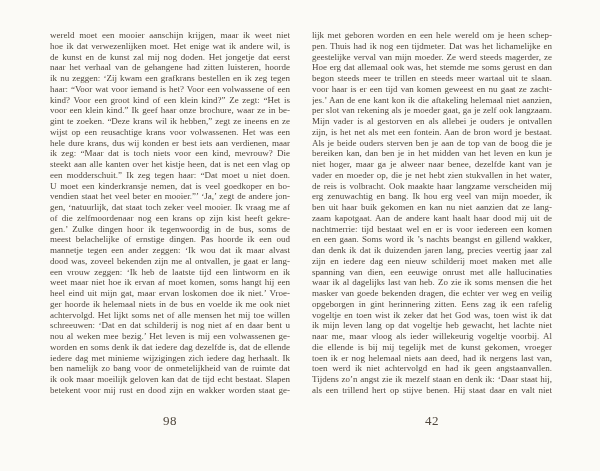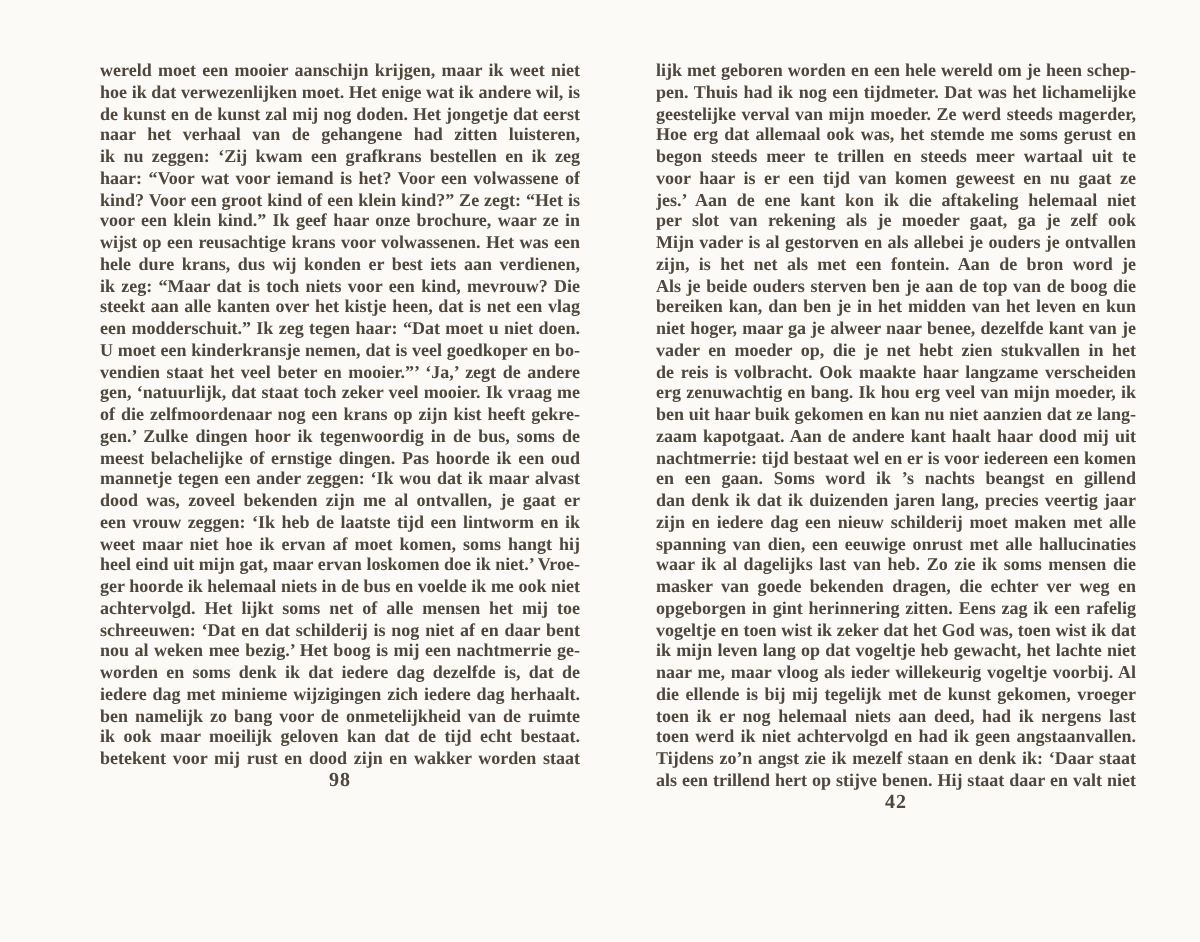--- a/index.html
+++ b/index.html
@@ -9,78 +9,79 @@
   body {
     width: 600px;
     height: 471px;
     overflow: hidden;
     font-family: "Liberation Serif", "DejaVu Serif", serif;
   }
   .spread {
     position: relative;
     width: 600px;
     height: 471px;
-    font-weight: bold;
   }
   .page {
     position: absolute;
     top: 30px;
     width: 240px;
   }
   .page.left  { left: 50px; }
-  .page.right { left: 328px; }
+  .page.right { left: 312px; }
   .text-block .line {
     font-size: 9px;
     height: 10.75px;
     line-height: 10.75px;
     text-align: justify;
     text-align-last: justify;
     overflow: hidden;
     white-space: normal;
   }
   .folio {
+    margin-top: 17px;
     text-align: center;
-    font-size: 10px;
+    font-size: 13px;
     letter-spacing: 0.5px;
   }
 </style>
 </head>
 <body style="background: rgb(251, 250, 246); color: rgb(79, 70, 60);">
 
 <div class="spread">
   <section class="page left">
     <div class="text-block">
         <div class="line">wereld moet een mooier aanschijn krijgen, maar ik weet niet</div>
         <div class="line">hoe ik dat verwezenlijken moet. Het enige wat ik andere wil, is</div>
         <div class="line">de kunst en de kunst zal mij nog doden. Het jongetje dat eerst</div>
         <div class="line">naar het verhaal van de gehangene had zitten luisteren, hoorde</div>
         <div class="line">ik nu zeggen: ‘Zij kwam een grafkrans bestellen en ik zeg tegen</div>
         <div class="line">haar: “Voor wat voor iemand is het? Voor een volwassene of een</div>
         <div class="line">kind? Voor een groot kind of een klein kind?” Ze zegt: “Het is</div>
         <div class="line">voor een klein kind.” Ik geef haar onze brochure, waar ze in be-</div>
+        <div class="line">gint te zoeken. “Deze krans wil ik hebben,” zegt ze ineens en ze</div>
         <div class="line">wijst op een reusachtige krans voor volwassenen. Het was een</div>
         <div class="line">hele dure krans, dus wij konden er best iets aan verdienen, maar</div>
         <div class="line">ik zeg: “Maar dat is toch niets voor een kind, mevrouw? Die</div>
         <div class="line">steekt aan alle kanten over het kistje heen, dat is net een vlag op</div>
         <div class="line">een modderschuit.” Ik zeg tegen haar: “Dat moet u niet doen.</div>
         <div class="line">U moet een kinderkransje nemen, dat is veel goedkoper en bo-</div>
         <div class="line">vendien staat het veel beter en mooier.”’ ‘Ja,’ zegt de andere jon-</div>
         <div class="line">gen, ‘natuurlijk, dat staat toch zeker veel mooier. Ik vraag me af</div>
         <div class="line">of die zelfmoordenaar nog een krans op zijn kist heeft gekre-</div>
         <div class="line">gen.’ Zulke dingen hoor ik tegenwoordig in de bus, soms de</div>
         <div class="line">meest belachelijke of ernstige dingen. Pas hoorde ik een oud</div>
         <div class="line">mannetje tegen een ander zeggen: ‘Ik wou dat ik maar alvast</div>
         <div class="line">dood was, zoveel bekenden zijn me al ontvallen, je gaat er lang-</div>
         <div class="line">een vrouw zeggen: ‘Ik heb de laatste tijd een lintworm en ik</div>
         <div class="line">weet maar niet hoe ik ervan af moet komen, soms hangt hij een</div>
         <div class="line">heel eind uit mijn gat, maar ervan loskomen doe ik niet.’ Vroe-</div>
         <div class="line">ger hoorde ik helemaal niets in de bus en voelde ik me ook niet</div>
         <div class="line">achtervolgd. Het lijkt soms net of alle mensen het mij toe willen</div>
         <div class="line">schreeuwen: ‘Dat en dat schilderij is nog niet af en daar bent u</div>
-        <div class="line">nou al weken mee bezig.’ Het boog is mij een nachtmerrie ge-</div>
+        <div class="line">nou al weken mee bezig.’ Het leven is mij een volwassenen ge-</div>
         <div class="line">worden en soms denk ik dat iedere dag dezelfde is, dat de ellende</div>
         <div class="line">iedere dag met minieme wijzigingen zich iedere dag herhaalt. Ik</div>
         <div class="line">ben namelijk zo bang voor de onmetelijkheid van de ruimte dat</div>
         <div class="line">ik ook maar moeilijk geloven kan dat de tijd echt bestaat. Slapen</div>
         <div class="line">betekent voor mij rust en dood zijn en wakker worden staat ge-</div>
       </div>
     <div class="folio">98</div>
   </section>
 
   <section class="page right">

